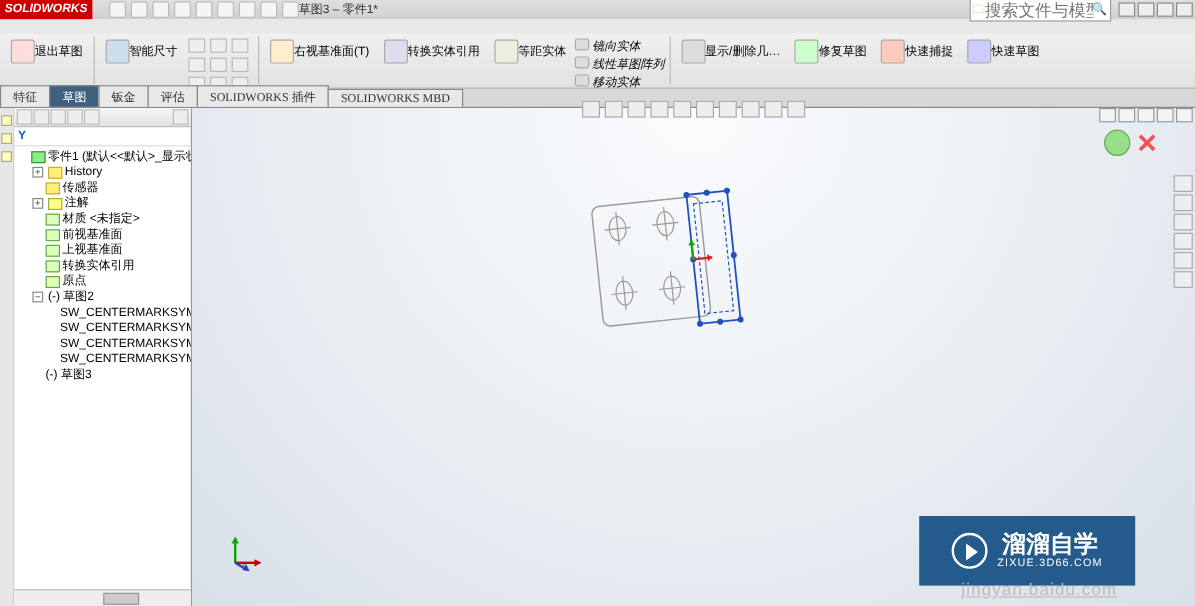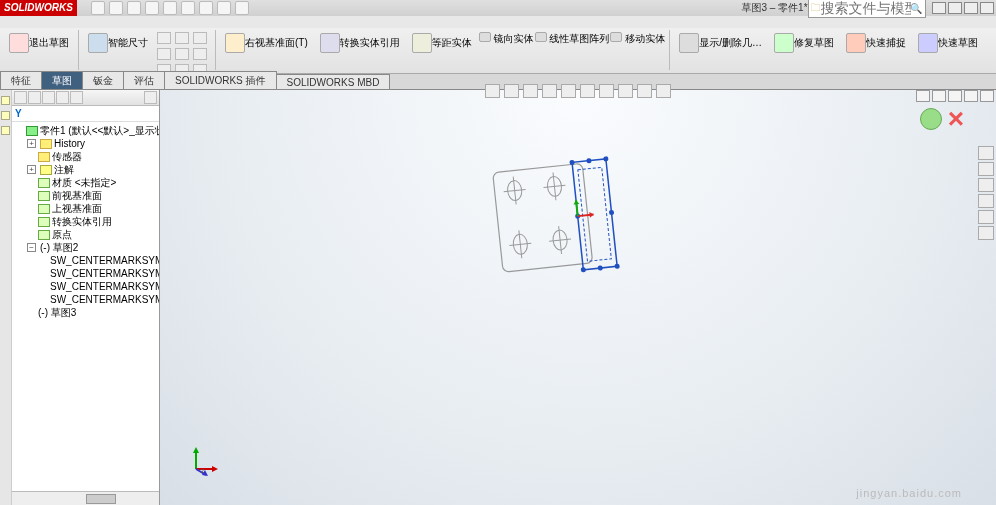--- a/index.html
+++ b/index.html
@@ -3,40 +3,40 @@
 <meta charset="utf-8">
 <style>
 * { margin: 0; padding: 0; box-sizing: border-box; font-family: "Microsoft YaHei", Arial, sans-serif; }
 body { width: 996px; height: 505px; background: #e8e8e8; overflow: hidden; position: relative; }
 
 
 .titlebar { height: 16px; background: linear-gradient(#e0e0e0,#d0d0d0); display: flex; align-items: center; font-size: 10px; }
 .titlebar .logo { background: #c00; color: #fff; font-weight: bold; font-style: italic; padding: 0 4px; margin-right: 6px; height: 16px; line-height: 16px; }
 .titlebar .qat { display: flex; gap: 4px; margin-left: 8px; }
 .titlebar .qat span { width: 14px; height: 14px; background: #f5f5f5; border: 1px solid #bbb; border-radius: 2px; display: inline-block; }
-.titlebar .doc { flex: 1; text-align: right; color: #333; }
+.titlebar .doc { flex: 1; text-align: left; color: #333; }
 .titlebar .search { display: flex; align-items: center; background: #fff; border: 1px solid #999; margin-right: 6px; padding: 0 2px; }
 .titlebar .search input { border: none; width: 90px; font-size: 14px; outline: none; }
 .titlebar .win { display: flex; gap: 2px; margin-right: 2px; }
 .titlebar .win span { width: 14px; height: 12px; border: 1px solid #888; background: #eee; }
 
 
 .menustrip { height: 12px; background: #e8e8e8; }
 
 
 .ribbon { height: 46px; background: linear-gradient(#f0f0f0,#e2e2e2); display: flex; align-items: flex-start; border-bottom: 1px solid #aaa; padding: 2px 4px; gap: 2px; font-size: 10px; }
 .ribbon .big { display: flex; align-items: center; padding: 2px 4px; border: 1px solid transparent; border-radius: 2px; }
 .ribbon .bigicon { width: 20px; height: 20px; background: #ddd; border: 1px solid #aaa; border-radius: 2px; }
 .ribbon .smallgrid { display: grid; grid-template-columns: repeat(3,16px); grid-auto-rows: 14px; gap: 2px; padding: 2px; }
 .ribbon .smallgrid span { width: 14px; height: 12px; background: #eee; border: 1px solid #bbb; }
 .ribbon .sep { width: 1px; height: 40px; background: #bbb; margin: 0 2px; }
 
 
 .tabstrip { height: 16px; background: #d8d8d8; display: flex; align-items: flex-end; font-size: 10px; border-bottom: 1px solid #888; }
-.tabstrip .tab { padding: 2px 10px 1px; border: 1px solid #888; border-bottom: none; background: #e8e8e8; margin-right: -1px; color: #333; }
+.tabstrip .tab { padding: 2px 10px 1px; border: 1px solid #888; border-bottom: none; background: #e8e8e8; margin-right: -1px; color: #333; font-family: Liberation Serif, serif; }
 .tabstrip .tab.active { background: #406080; color: #fff; }
 
 
 .mainrow { position: absolute; top: 90px; left: 0; right: 0; bottom: 0; display: flex; }
 .leftgutter { width: 12px; background: #e6e6e6; border-right: 1px solid #ccc; display:flex; flex-direction:column; gap:6px; padding-top:6px; align-items:center;}
 .leftgutter span{width:9px;height:9px;background:#ffb;border:1px solid #aa8;}
 
 
 .treepanel { width: 148px; background: #fff; border-right: 1px solid #999; display: flex; flex-direction: column; font-size: 10px; }
 .tptoolbar { height: 16px; background: linear-gradient(#f6f6f6,#e2e2e2); display: flex; align-items: center; gap: 1px; padding: 0 2px; border-bottom: 1px solid #bbb; }
@@ -77,21 +77,21 @@
 
 
 .sketch { position:absolute; left:330px; top:60px; width:140px; height:140px; }
 
 
 .watermark { position: absolute; right: 50px; bottom: 17px; width: 180px; height: 58px; background: #255a8c; color: #fff; display: flex; align-items: center; justify-content: center; gap: 8px; font-size: 14px; }
 .watermark .play { width: 30px; height: 30px; border: 2px solid #fff; border-radius: 50%; position: relative; }
 .watermark .play::after { content: ""; position: absolute; left: 10px; top: 7px; border-left: 10px solid #fff; border-top: 7px solid transparent; border-bottom: 7px solid transparent; }
 .watermark .txt { line-height: 1.1; text-align:center;}
 .watermark .sub { font-size: 9px; letter-spacing: 1px; }
-.faint{position:absolute;right:34px;bottom:6px;color:#bbb;font-size:11px;letter-spacing:1px;}
+.faint{position:absolute;right:65px;bottom:6px;color:#bbb;font-size:14px;letter-spacing:1px;text-decoration:underline;}
 </style>
 </head>
 <body>
 
 <div class="titlebar">
   <div class="logo"><span>SOLIDWORKS</span></div>
   <div class="qat">
     <span></span>
     <span></span>
     <span></span>
@@ -145,21 +145,21 @@
       <span>右视基准面(T)</span>
     </div>
   <div class="big">
       <div class="bigicon" style="background:#dde;"></div>
       <span>转换实体引用</span>
     </div>
   <div class="big">
       <div class="bigicon" style="background:#eed;"></div>
       <span>等距实体</span>
     </div>
-  <div style="display:flex;flex-direction:row;font-size:10px;gap:1px;padding-top:2px;">
+  <div style="display:flex;flex-direction:column;font-size:10px;gap:1px;padding-top:2px;font-style:italic;">
     <div><span class="bigicon" style="width:12px;height:10px;display:inline-block;"></span> <span>镜向实体</span></div>
     <div><span class="bigicon" style="width:12px;height:10px;display:inline-block;"></span> <span>线性草图阵列</span></div>
     <div><span class="bigicon" style="width:12px;height:10px;display:inline-block;"></span> <span>移动实体</span></div>
   </div>
   <div class="sep"></div>
   <div class="big">
       <div class="bigicon"></div>
       <span>显示/删除几…</span>
     </div>
   <div class="big">
@@ -358,15 +358,22 @@
         <line x1="6" y1="24" x2="6" y2="4" stroke="#0a0" stroke-width="2"></line>
           <polygon points="6,2 3,8 9,8" fill="#0a0"></polygon>
         <line x1="6" y1="24" x2="26" y2="24" stroke="#c00" stroke-width="2"></line>
           <polygon points="28,24 22,21 22,27" fill="#c00"></polygon>
         <line x1="6" y1="24" x2="16" y2="30" stroke="#33c" stroke-width="2"></line>
           <polygon points="18,31 12,30 15,25" fill="#33c"></polygon>
         <text x="11" y="28" font-size="7" fill="#555">z</text>
       </svg>
     </div>
 
+    <div class="watermark">
+      <div class="play"></div>
+      <div class="txt">
+        <div style="font-size:20px;font-weight:bold;">溜溜自学</div>
+        <div class="sub">ZIXUE.3D66.COM</div>
+      </div>
+    </div>
     <div class="faint">jingyan.baidu.com</div>
   </div>
 </div>
 
 </body></html>

